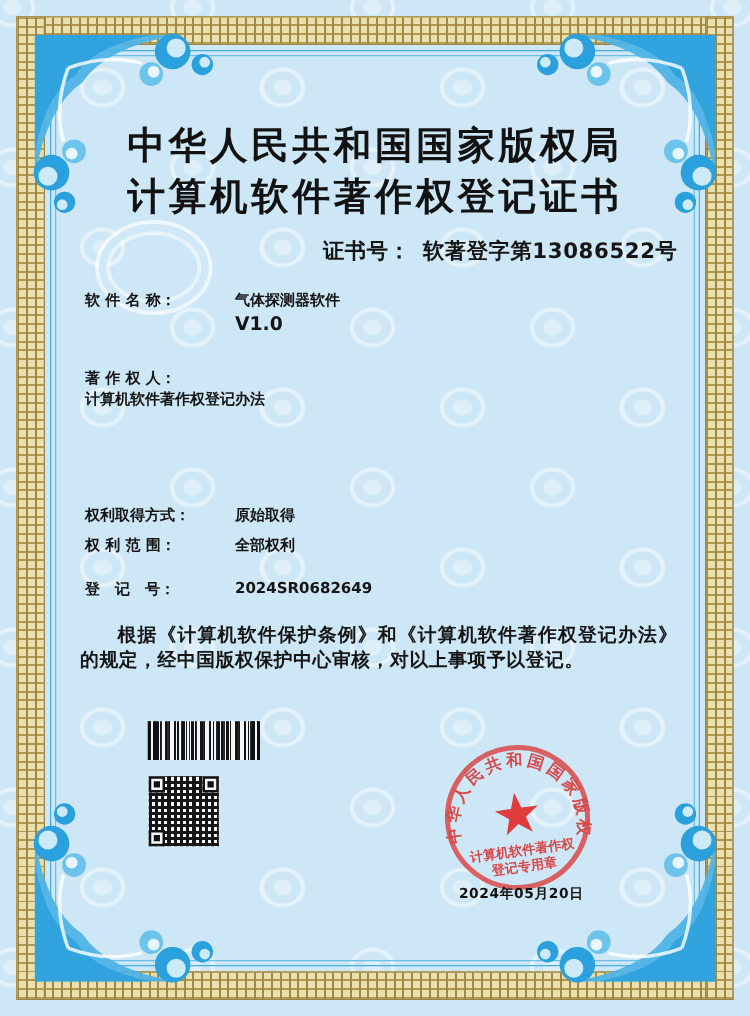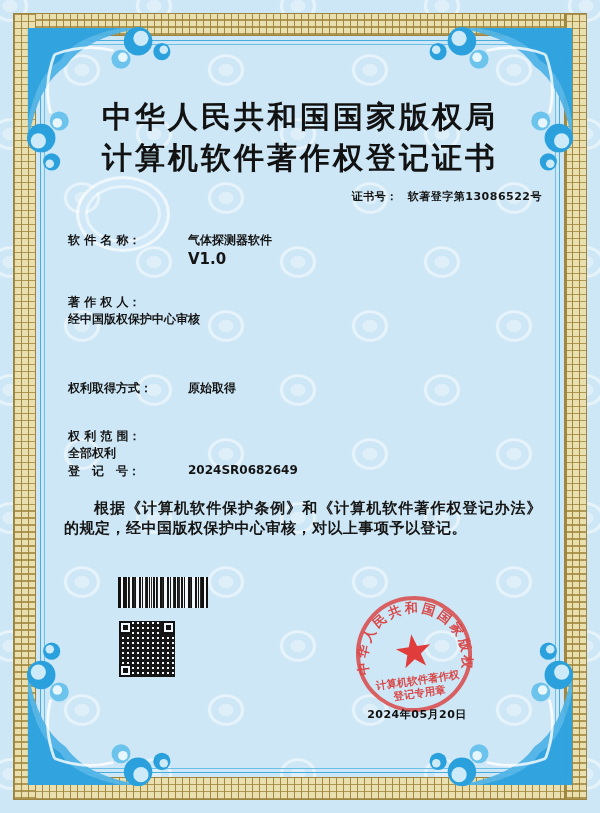--- a/index.html
+++ b/index.html
@@ -33,21 +33,21 @@
   .corner.tl{top:26px;left:26px;}
   .corner.tr{top:26px;right:26px;transform:scaleX(-1);}
   .corner.bl{bottom:26px;left:26px;transform:scaleY(-1);}
   .corner.br{bottom:26px;right:26px;transform:scale(-1,-1);}
   
   .emblem{position:absolute;left:76px;top:176px;width:88px;height:70px;border-radius:50%;
           border:3px solid rgba(255,255,255,.65);box-shadow:inset 0 0 0 6px rgba(205,231,246,.9), inset 0 0 0 9px rgba(255,255,255,.55);}
   
   .title{position:absolute;left:0;right:0;top:96px;text-align:center;font-weight:bold;
          font-size:30px;line-height:41px;letter-spacing:3px;color:#121212;}
-  .cert-no{position:absolute;right:58px;top:189px;font-size:11px;font-weight:bold;letter-spacing:.5px;}
+  .cert-no{position:absolute;right:58px;top:189px;font-size:17px;font-weight:bold;letter-spacing:.5px;}
   .cert-no .lbl{margin-right:10px;}
   .field{position:absolute;left:68px;display:flex;font-size:12px;font-weight:bold;}
   .field .lbl{width:120px;flex:0 0 auto;}
   .field .val{margin-left:0;}
   .val2{position:absolute;left:188px;font-size:15px;font-weight:bold;}
   .statement{position:absolute;left:64px;width:478px;top:498px;font-size:15px;font-weight:bold;
              line-height:20px;text-align:justify;text-indent:2em;letter-spacing:.5px;}
   
   .barcode{position:absolute;left:118px;top:577px;width:90px;height:31px;background-color:#f2f7fb;
     background-image:
@@ -166,29 +166,29 @@
   </div>
 
   <div class="field" style="top:232px;">
     <span class="lbl">软 件 名 称：</span>
     <span class="val">气体探测器软件</span>
   </div>
   <div class="val2" style="top:250px;text-align:right;">V1.0</div>
 
   <div class="field" style="top:294px;flex-direction:column;">
     <span class="lbl">著 作 权 人：</span>
-    <span class="val">经中国版权保护中心审核</span>
-  </div>
-
-  <div class="field" style="top:380px;">
+    <span class="val">计算机软件著作权登记办法</span>
+  </div>
+
+  <div class="field" style="top:404px;">
     <span class="lbl">权利取得方式：</span>
     <span class="val">原始取得</span>
   </div>
 
-  <div class="field" style="top:428px;flex-direction:column;">
+  <div class="field" style="top:428px;">
     <span class="lbl">权 利 范 围：</span>
     <span class="val">全部权利</span>
   </div>
 
   <div class="field" style="top:463px;">
     <span class="lbl">登　记　号：</span>
     <span class="val">2024SR0682649</span>
   </div>
 
   <div class="statement">根据《计算机软件保护条例》和《计算机软件著作权登记办法》的规定，经中国版权保护中心审核，对以上事项予以登记。</div>

